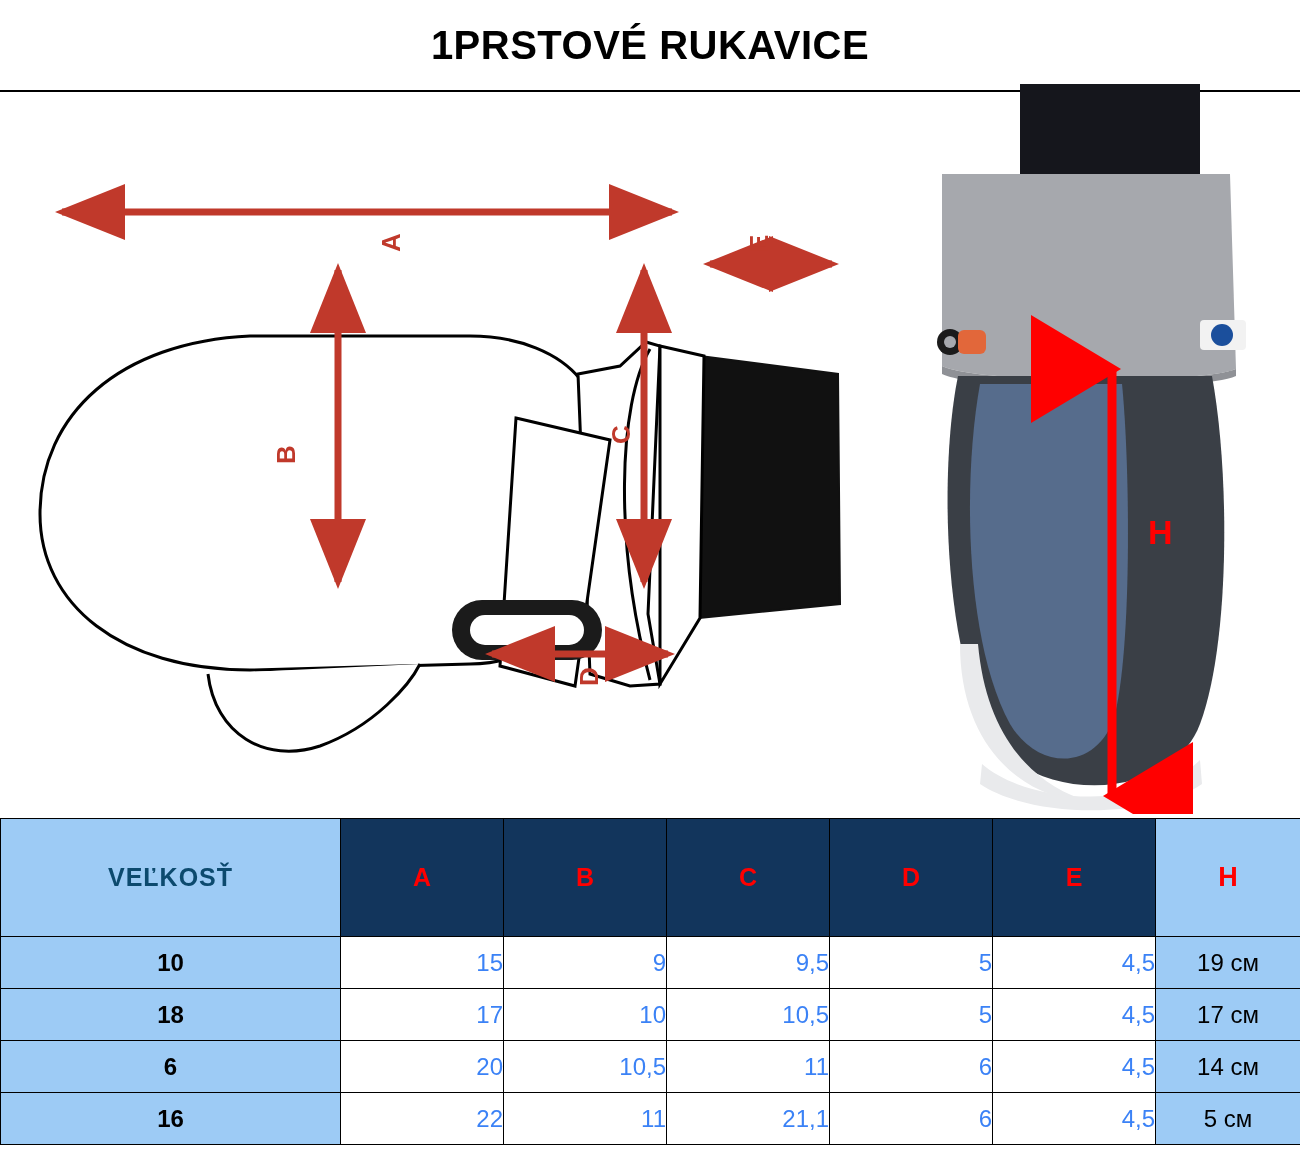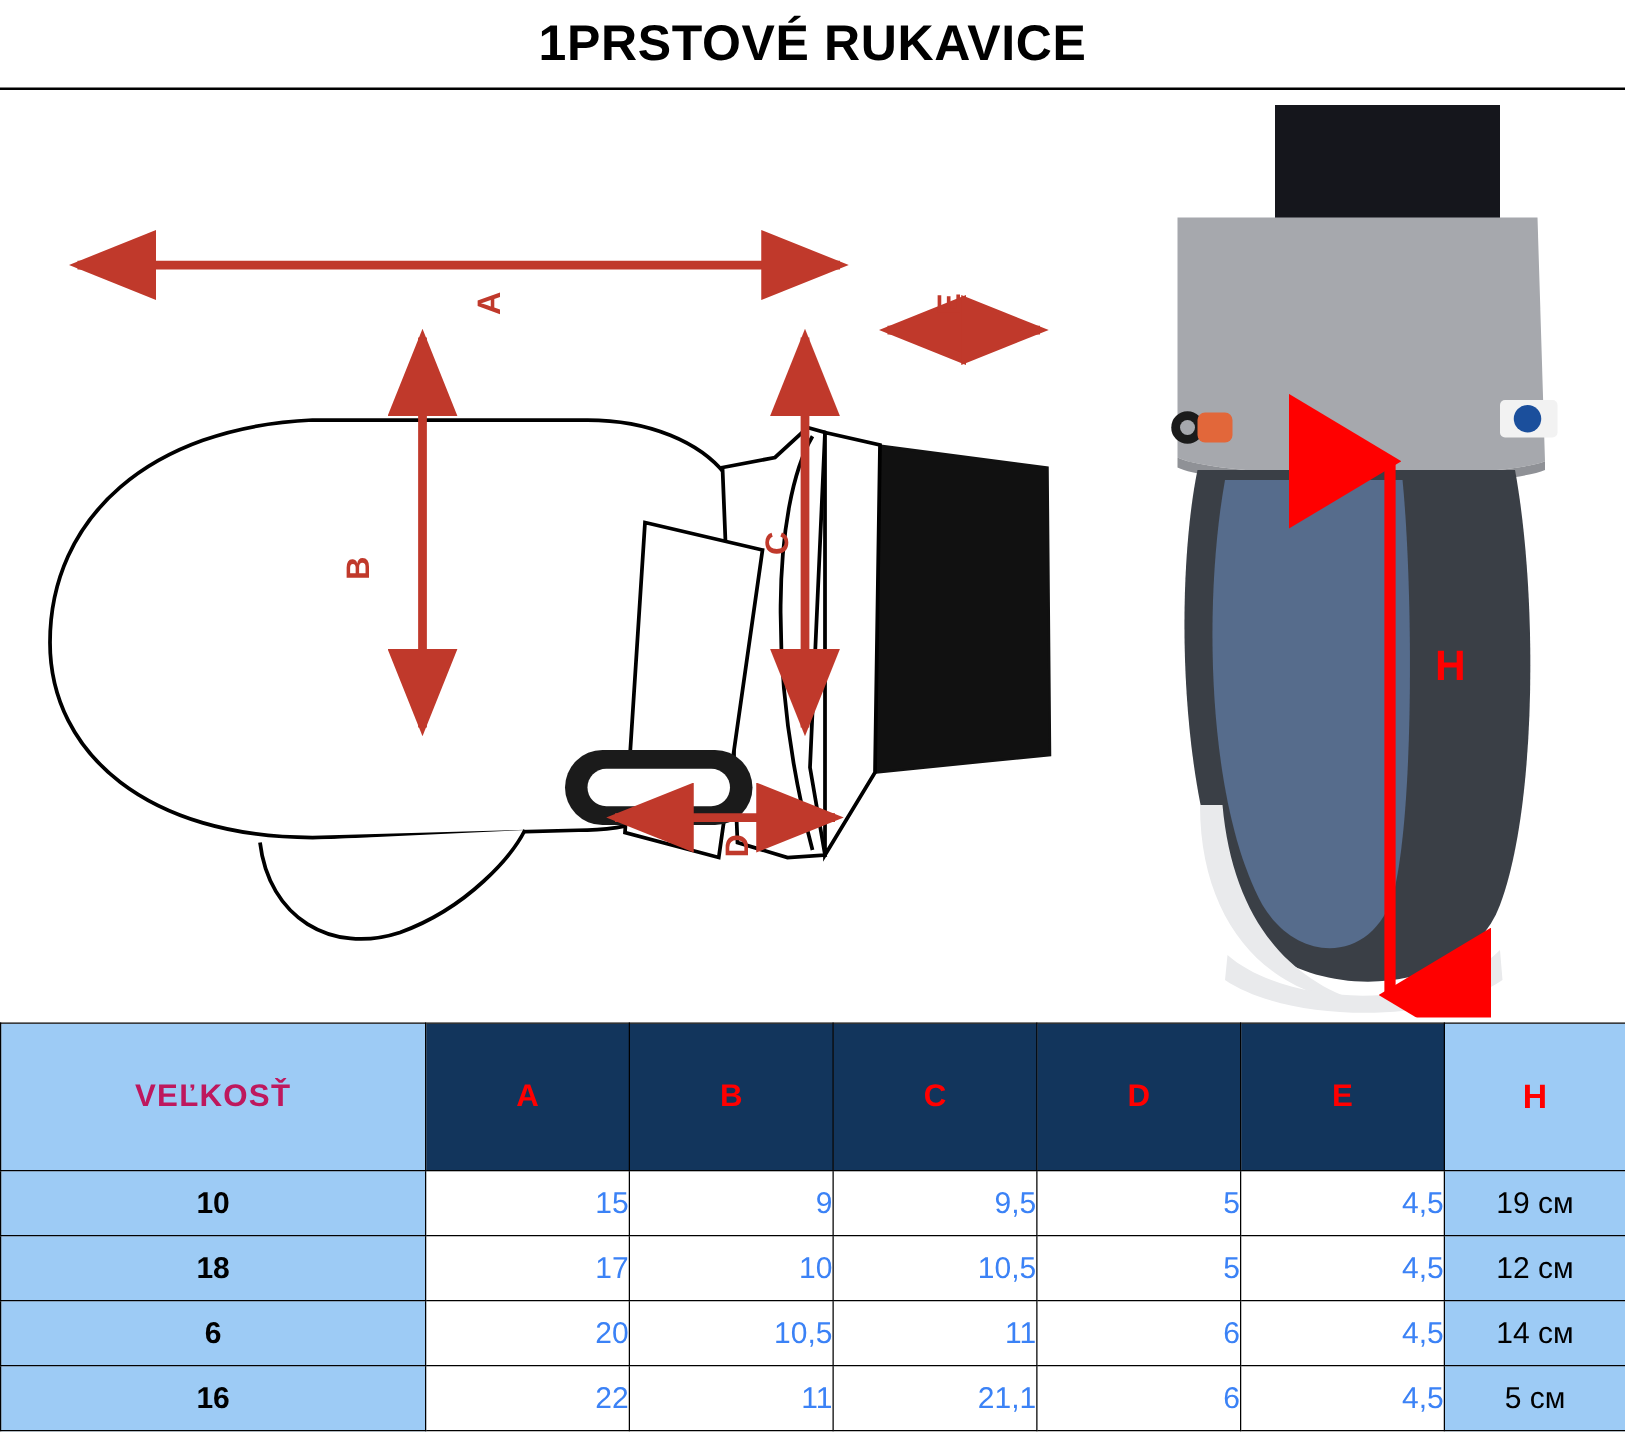--- a/index.html
+++ b/index.html
@@ -1,21 +1,21 @@
 <!DOCTYPE html>
 <html><head>
 <meta charset="utf-8">
 <style>
   html,body{margin:0;padding:0;background:#ffffff;}
   body{font-family:"Liberation Sans",sans-serif;}
   #page{position:relative;width:1300px;height:1162px;overflow:hidden;background:#fff;}
 
   
   .title-bar{
-    position:absolute;left:0;top:0;width:1300px;height:72px;
+    position:absolute;left:0;top:0;width:1300px;height:92px;
     display:flex;align-items:center;justify-content:center;
     border-bottom:2px solid #000;box-sizing:border-box;
   }
   .title-bar .title{
     font-size:40px;font-weight:bold;color:#000;letter-spacing:0.5px;
     font-family:"Liberation Sans",sans-serif;
   }
 
   
   .diagram{position:absolute;left:0;top:74px;width:1300px;height:740px;}
@@ -25,21 +25,21 @@
 
   
   .tbl{
     position:absolute;left:0;top:818px;width:1300px;
     border-collapse:collapse;table-layout:fixed;
   }
   .tbl td,.tbl th{
     border:1px solid #000;box-sizing:border-box;padding:0;
   }
   .hdr-size{
-    background:#9dcbf5;color:#be185d;font-size:25px;font-weight:bold;
+    background:#9dcbf5;color:#0c4a6e;font-size:25px;font-weight:bold;
     text-align:center;vertical-align:middle;height:118px;letter-spacing:1px;
   }
   .hdr-dark{
     background:#12355c;color:#ff0000;font-size:25px;font-weight:bold;
     text-align:center;vertical-align:middle;
   }
   .hdr-h{
     background:#9dcbf5;color:#ff0000;font-size:27px;font-weight:bold;
     text-align:center;vertical-align:middle;
   }
@@ -185,21 +185,21 @@
         <td class="cell-num">4,5</td>
         <td class="cell-h">19 см</td>
       </tr>
       <tr>
         <td class="cell-size">18</td>
         <td class="cell-num">17</td>
         <td class="cell-num">10</td>
         <td class="cell-num">10,5</td>
         <td class="cell-num">5</td>
         <td class="cell-num">4,5</td>
-        <td class="cell-h">12 см</td>
+        <td class="cell-h">17 см</td>
       </tr>
       <tr>
         <td class="cell-size">6</td>
         <td class="cell-num">20</td>
         <td class="cell-num">10,5</td>
         <td class="cell-num">11</td>
         <td class="cell-num">6</td>
         <td class="cell-num">4,5</td>
         <td class="cell-h">14 см</td>
       </tr>

